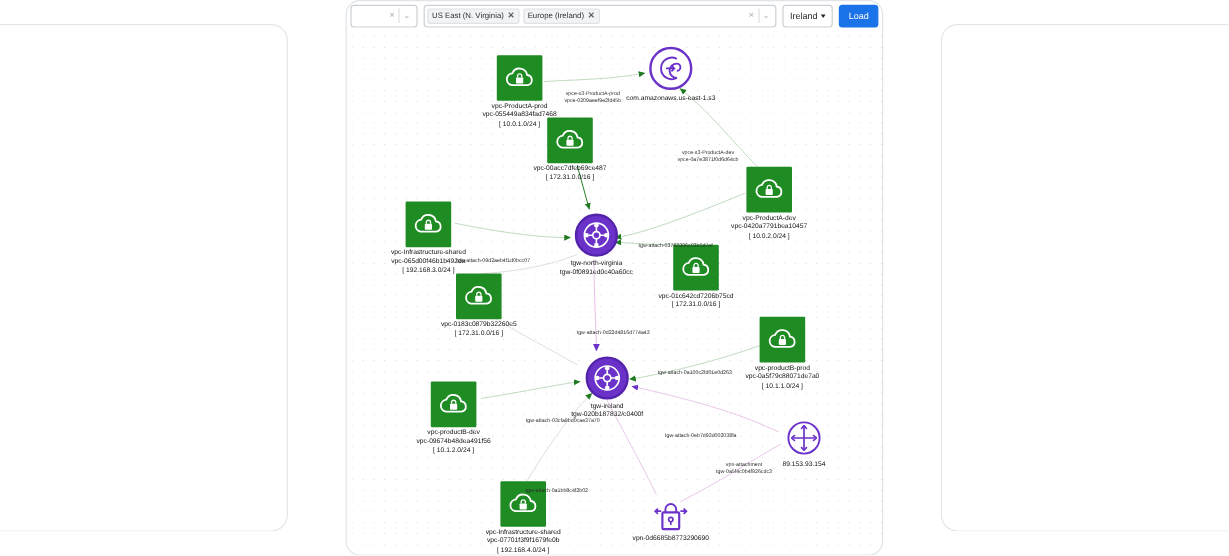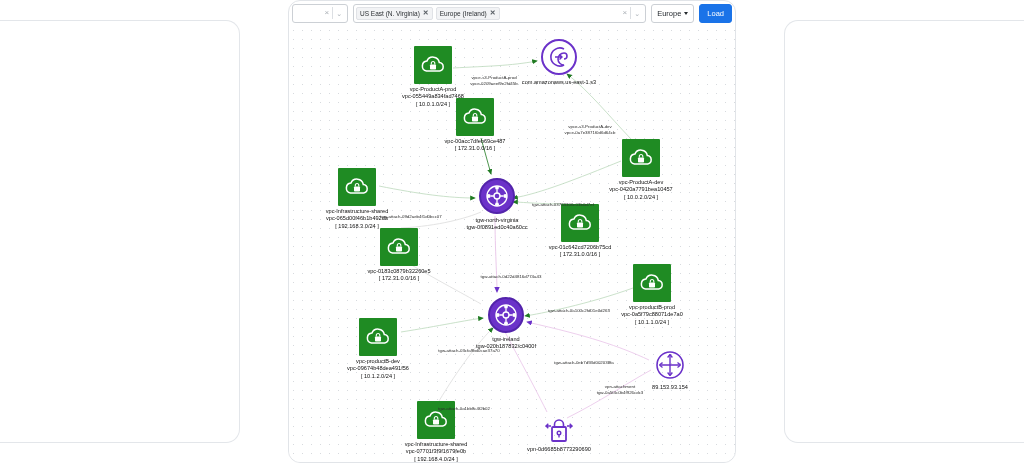--- a/index.html
+++ b/index.html
@@ -199,21 +199,21 @@
         <span>Europe (Ireland)</span>
         <span class="tag-x">✕</span>
       </span>
       <span class="sel-spacer"></span>
       <span class="sel-clear">×</span>
       <span class="sel-divider"></span>
       <span class="sel-caret">⌄</span>
     </div>
 
     <div id="options-button">
-      <span>Europe</span>
+      <span>Ireland</span>
       <span class="tri-down"></span>
     </div>
 
     <div id="load-button">
       <span>Load</span>
     </div>
   </div>
 
   <div id="graph-canvas">
 

